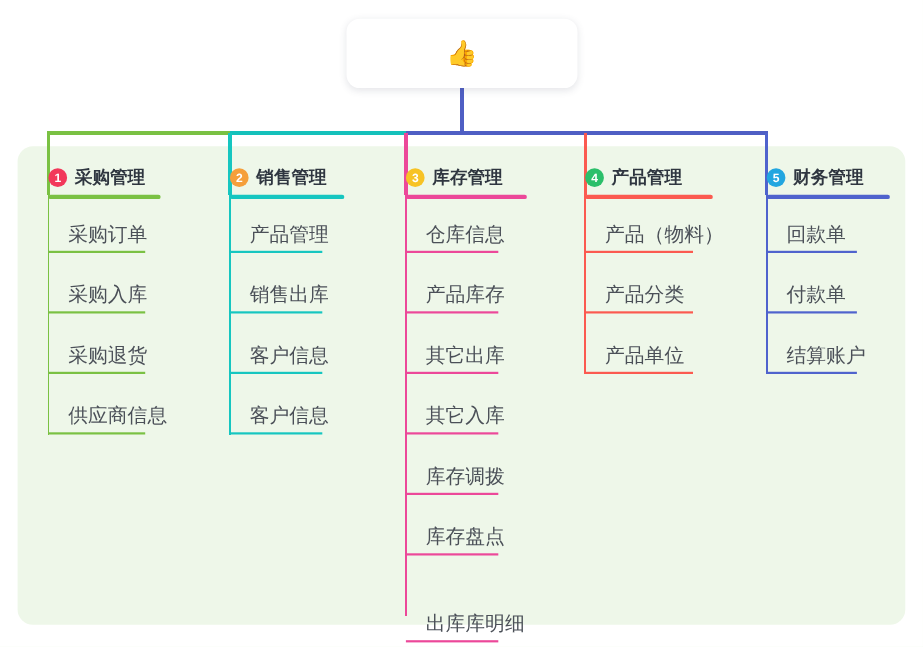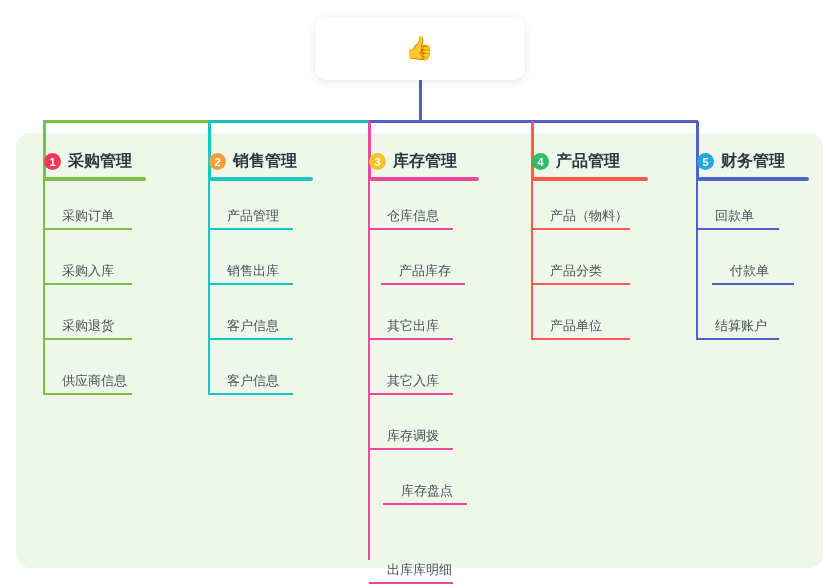--- a/index.html
+++ b/index.html
@@ -47,21 +47,21 @@
     color:#fff;font-size:11px;font-weight:bold;
     display:flex;align-items:center;justify-content:center;
     flex:0 0 auto;
   }
   .col-title{font-size:16px;color:#2f3640;font-weight:600;}
   .head-rule{position:absolute;left:0;height:4px;border-radius:2px;}
 
   .leaf{position:absolute;}
   .leaf-label{
     position:absolute;left:18px;bottom:5px;
-    font-size:13px;color:#4b5058;white-space:nowrap;
+    font-size:18px;color:#4b5058;white-space:nowrap;
   }
   .leaf-rule{position:absolute;left:0;bottom:0;height:1.6px;}
 </style>
 </head>
 <body>
 
 <div id="stage">
 
   <div class="panel"></div>
 
@@ -136,37 +136,37 @@
       <div class="col" style="left: 369px; top: 0px;">
         <div class="col-head" style="top: 151px;">
           <span class="badge" style="background: rgb(247, 195, 37);">3</span>
           <span class="col-title">库存管理</span>
         </div>
         <div class="head-rule" style="top: 177px; width: 110px; background: rgb(236, 72, 153);"></div>
         <div class="leaf" style="left: 0px; top: 200px; width: 84px; height: 30px;">
           <span class="leaf-label">仓库信息</span>
           <div class="leaf-rule" style="width: 84px; background: rgb(236, 72, 153);"></div>
         </div>
-        <div class="leaf" style="left: 0px; top: 255px; width: 84px; height: 30px; margin-left: 12px;">
+        <div class="leaf" style="left: 0px; top: 255px; width: 84px; height: 30px;">
           <span class="leaf-label">产品库存</span>
           <div class="leaf-rule" style="width: 84px; background: rgb(236, 72, 153);"></div>
         </div>
         <div class="leaf" style="left: 0px; top: 310px; width: 84px; height: 30px;">
           <span class="leaf-label">其它出库</span>
           <div class="leaf-rule" style="width: 84px; background: rgb(236, 72, 153);"></div>
         </div>
         <div class="leaf" style="left: 0px; top: 365px; width: 84px; height: 30px;">
           <span class="leaf-label">其它入库</span>
           <div class="leaf-rule" style="width: 84px; background: rgb(236, 72, 153);"></div>
         </div>
         <div class="leaf" style="left: 0px; top: 420px; width: 84px; height: 30px;">
           <span class="leaf-label">库存调拨</span>
           <div class="leaf-rule" style="width: 84px; background: rgb(236, 72, 153);"></div>
         </div>
-        <div class="leaf" style="left: 14px; top: 475px; width: 84px; height: 30px; padding-left: 24px;">
+        <div class="leaf" style="left: 0px; top: 475px; width: 84px; height: 30px; padding-left: 24px;">
           <span class="leaf-label">库存盘点</span>
           <div class="leaf-rule" style="width: 84px; background: rgb(236, 72, 153);"></div>
         </div>
         <div class="leaf" style="left: 0px; top: 554px; width: 84px; height: 30px;">
           <span class="leaf-label">出库库明细</span>
           <div class="leaf-rule" style="width: 84px; background: rgb(236, 72, 153);"></div>
         </div>
       </div>
       <div class="col" style="left: 532px; top: 0px;">
         <div class="col-head" style="top: 151px;">
@@ -190,21 +190,21 @@
       <div class="col" style="left: 697px; top: 0px;">
         <div class="col-head" style="top: 151px;">
           <span class="badge" style="background: rgb(34, 166, 224);">5</span>
           <span class="col-title">财务管理</span>
         </div>
         <div class="head-rule" style="top: 177px; width: 112px; background: rgb(79, 99, 205);"></div>
         <div class="leaf" style="left: 0px; top: 200px; width: 82px; height: 30px;">
           <span class="leaf-label">回款单</span>
           <div class="leaf-rule" style="width: 82px; background: rgb(79, 99, 205);"></div>
         </div>
-        <div class="leaf" style="left: 15px; top: 255px; width: 82px; height: 30px;">
+        <div class="leaf" style="left: 0px; top: 255px; width: 82px; height: 30px;">
           <span class="leaf-label">付款单</span>
           <div class="leaf-rule" style="width: 82px; background: rgb(79, 99, 205);"></div>
         </div>
         <div class="leaf" style="left: 0px; top: 310px; width: 82px; height: 30px;">
           <span class="leaf-label">结算账户</span>
           <div class="leaf-rule" style="width: 82px; background: rgb(79, 99, 205);"></div>
         </div>
       </div>
     </div>
 </div>

